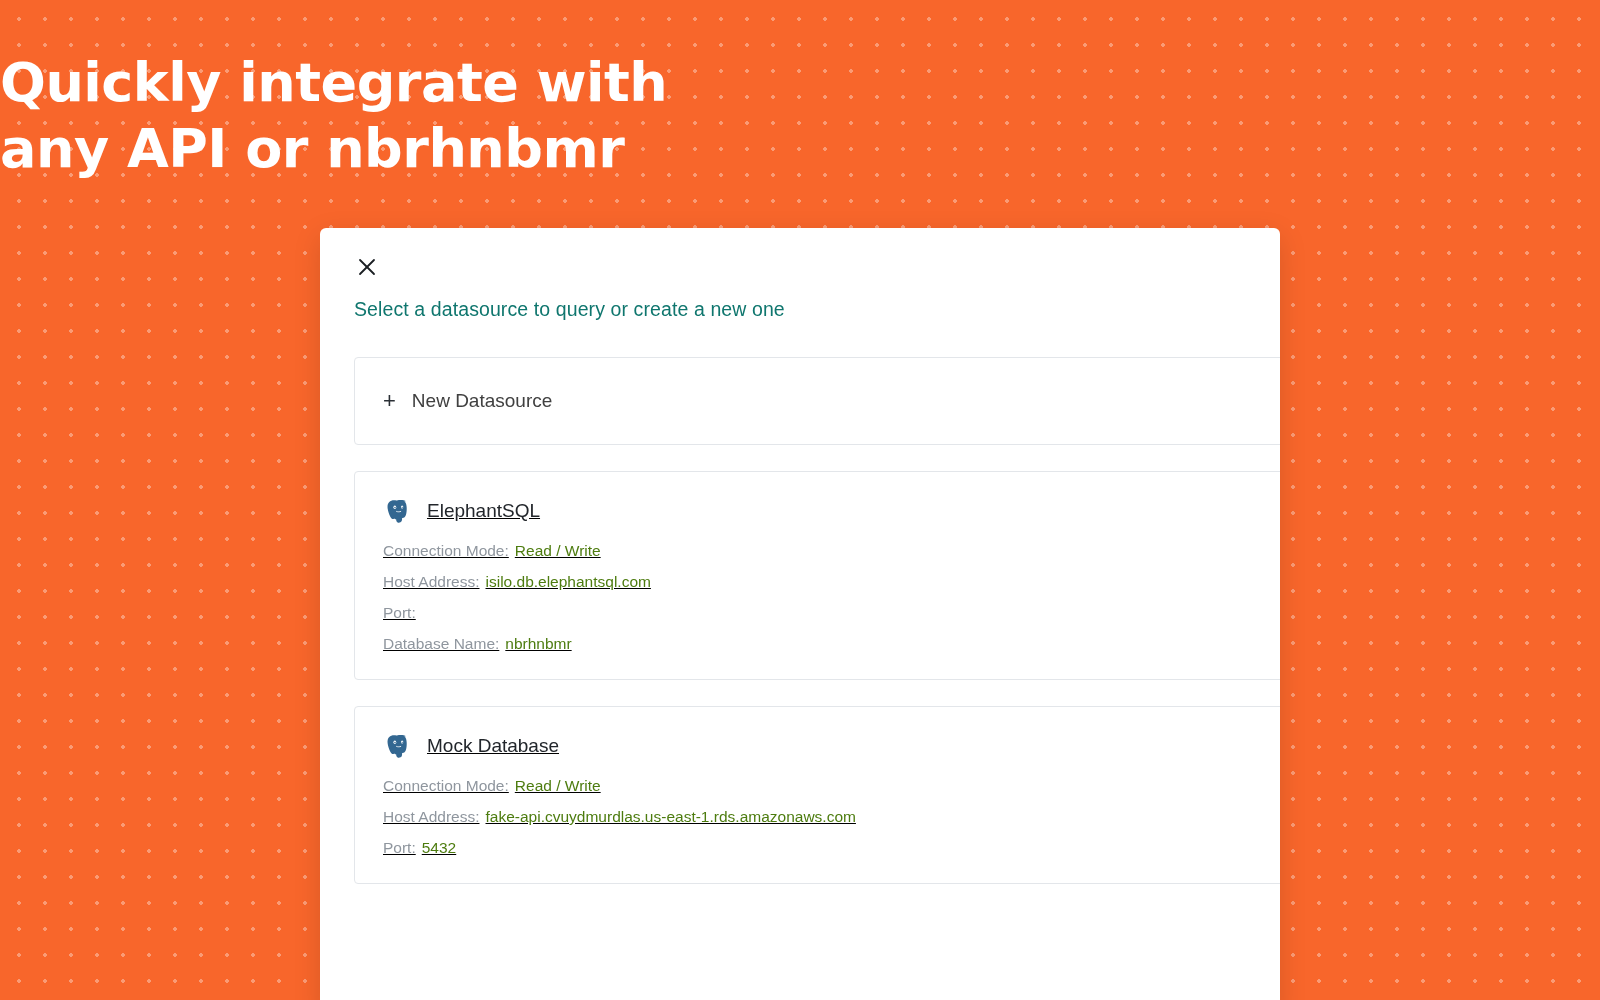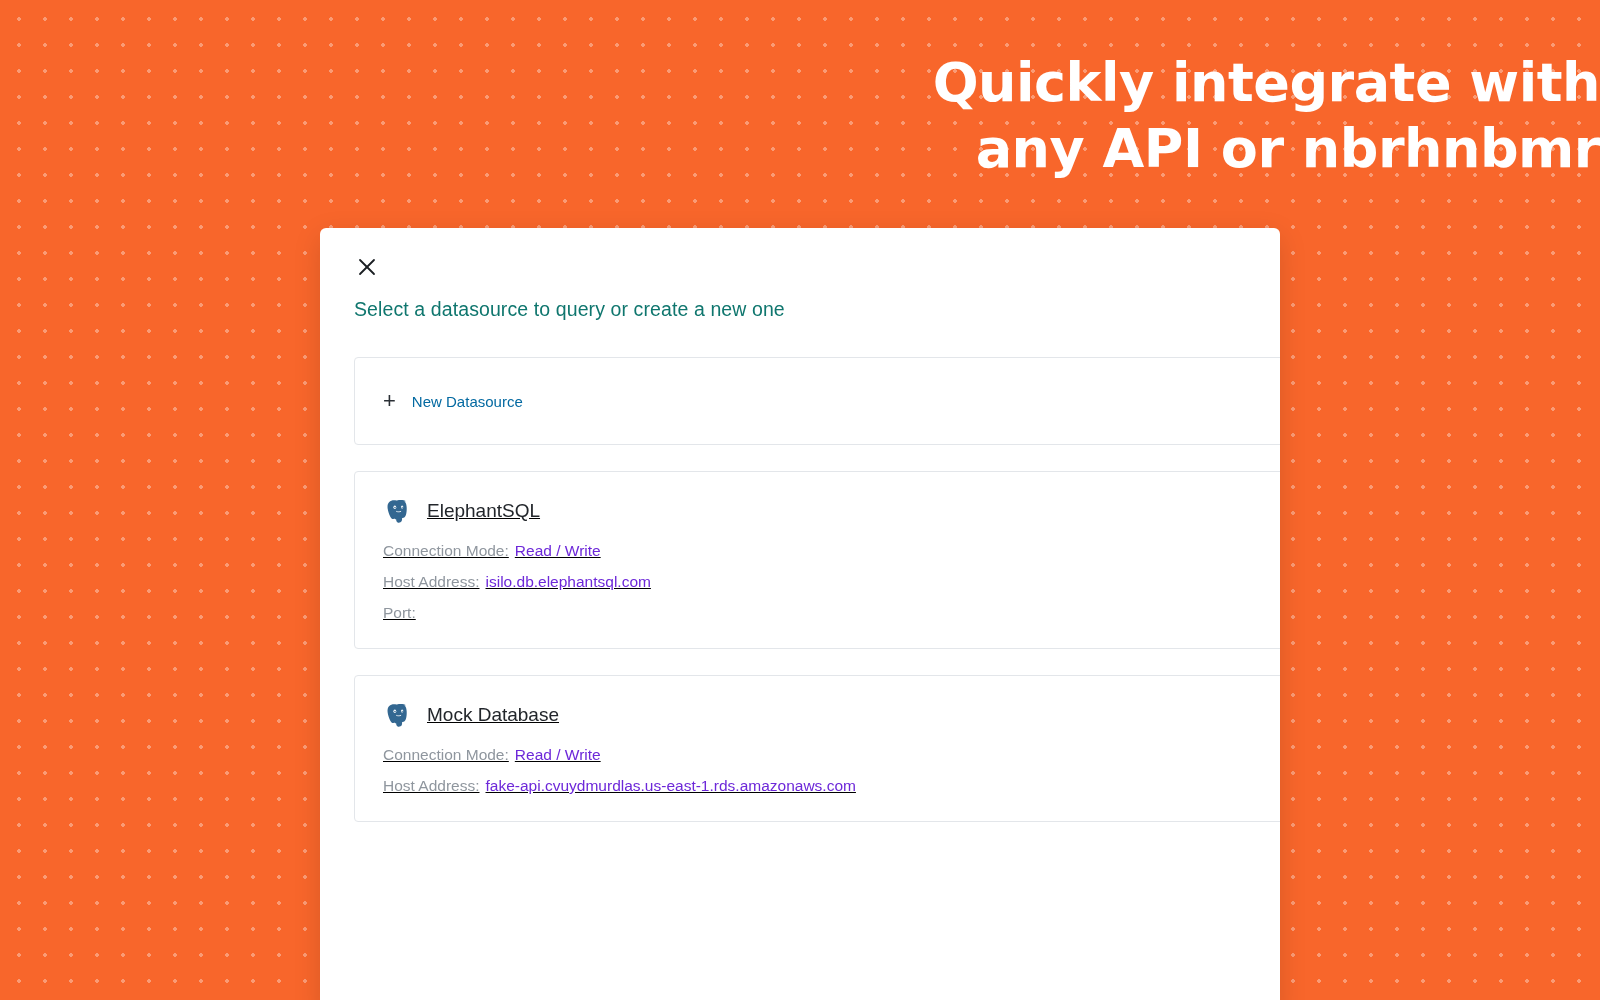--- a/index.html
+++ b/index.html
@@ -22,21 +22,21 @@
     background-image: radial-gradient(rgba(255,255,255,0.35) 1.6px, transparent 1.7px);
     background-size: 26px 26px;
     background-position: 6px 6px;
   }
 
   .headline {
     position: absolute;
     top: 50px;
     left: 0;
     right: 0;
-    text-align: right;
+    text-align: left;
     color: #ffffff;
     font-family: "DejaVu Sans", sans-serif;
     font-weight: bold;
     font-size: 54px;
     line-height: 1.22;
     letter-spacing: -0.5px;
   }
   .headline .line {
     display: block;
   }
@@ -96,22 +96,22 @@
     width: 952px;
   }
   .new-ds .plus {
     font-size: 22px;
     color: #2a2f35;
     margin-right: 16px;
     line-height: 1;
     font-weight: 400;
   }
   .new-ds .label {
-    font-size: 15px;
-    color: #0369a1;
+    font-size: 19px;
+    color: #404040;
   }
 
   .ds-entry {
     padding: 24px 28px 26px 28px;
     width: 952px;
     box-sizing: border-box;
     text-decoration: underline;
   }
 
   .ds-head {
@@ -135,21 +135,21 @@
     color: #9aa1a9;
     margin-bottom: 14px;
   }
 
   .ds-row {
     font-size: 15.5px;
     margin-bottom: 13px;
     color: #8f969e;
   }
   .ds-row .k { color: #8f969e; }
-  .ds-row .v { color: #6d28d9; margin-left: 6px; }
+  .ds-row .v { color: #4d7c0f; margin-left: 6px; }
 
   .ds-row:last-child { margin-bottom: 0; }
 </style>
 </head>
 <body>
 
 <div class="dot-bg"></div>
 
 <div class="headline">
   <span class="line">Quickly integrate with</span>
@@ -189,20 +189,23 @@
       </div>
       <div class="ds-row">
         <span class="k">Connection Mode:</span><span class="v">Read / Write</span>
       </div>
       <div class="ds-row">
         <span class="k">Host Address:</span><span class="v">isilo.db.elephantsql.com</span>
       </div>
       <div class="ds-row">
         <span class="k">Port:</span><span class="v"></span>
       </div>
+      <div class="ds-row">
+        <span class="k">Database Name:</span><span class="v">nbrhnbmr</span>
+      </div>
     </div>
 
     <div class="ds-card ds-entry">
       <div class="ds-head">
         <span class="ds-logo">
           <svg width="30" height="30" viewBox="0 0 32 32" aria-hidden="true">
             <path d="M24.7 5.6c-1.6-1-3.9-1.4-6.5-1.3-1.7.1-3.2.4-4 .6-.7-.2-1.5-.3-2.4-.3-2.1 0-3.9.6-5.1 1.8C5.2 7.8 4.6 10 4.9 12.9c.3 3 1.6 6.9 2.9 9.3.7 1.3 1.5 2.1 2.3 2.3.5.2 1.2.2 1.9-.6.6.6 1.3.9 2 1 .1.6.1 1.2.2 1.6.2.9.7 1.5 1.4 1.8.9.4 2.1.3 3-.2 1-.5 1.6-1.5 1.7-2.9 0-.4.1-1 .1-1.7 1 .1 1.9-.2 2.6-.8 1.2-1.1 1.9-3.3 2.2-6.7.2-2.3.1-4.5-.2-6-.3-1.9-1-3.4-2.3-4.4z" fill="#336791"></path>
             <ellipse cx="12.6" cy="12" rx="1.5" ry="1.9" fill="#fff"></ellipse>
             <ellipse cx="20.4" cy="11.8" rx="1.2" ry="1.6" fill="#fff"></ellipse>
             <circle cx="12.8" cy="12.3" r="0.8" fill="#336791"></circle>
@@ -211,16 +214,19 @@
           </svg>
         </span>
         <span class="ds-name">Mock Database</span>
       </div>
       <div class="ds-row">
         <span class="k">Connection Mode:</span><span class="v">Read / Write</span>
       </div>
       <div class="ds-row">
         <span class="k">Host Address:</span><span class="v">fake-api.cvuydmurdlas.us-east-1.rds.amazonaws.com</span>
       </div>
+      <div class="ds-row">
+        <span class="k">Port:</span><span class="v">5432</span>
+      </div>
     </div>
 
   </div>
 </div>
 
 </body></html>

